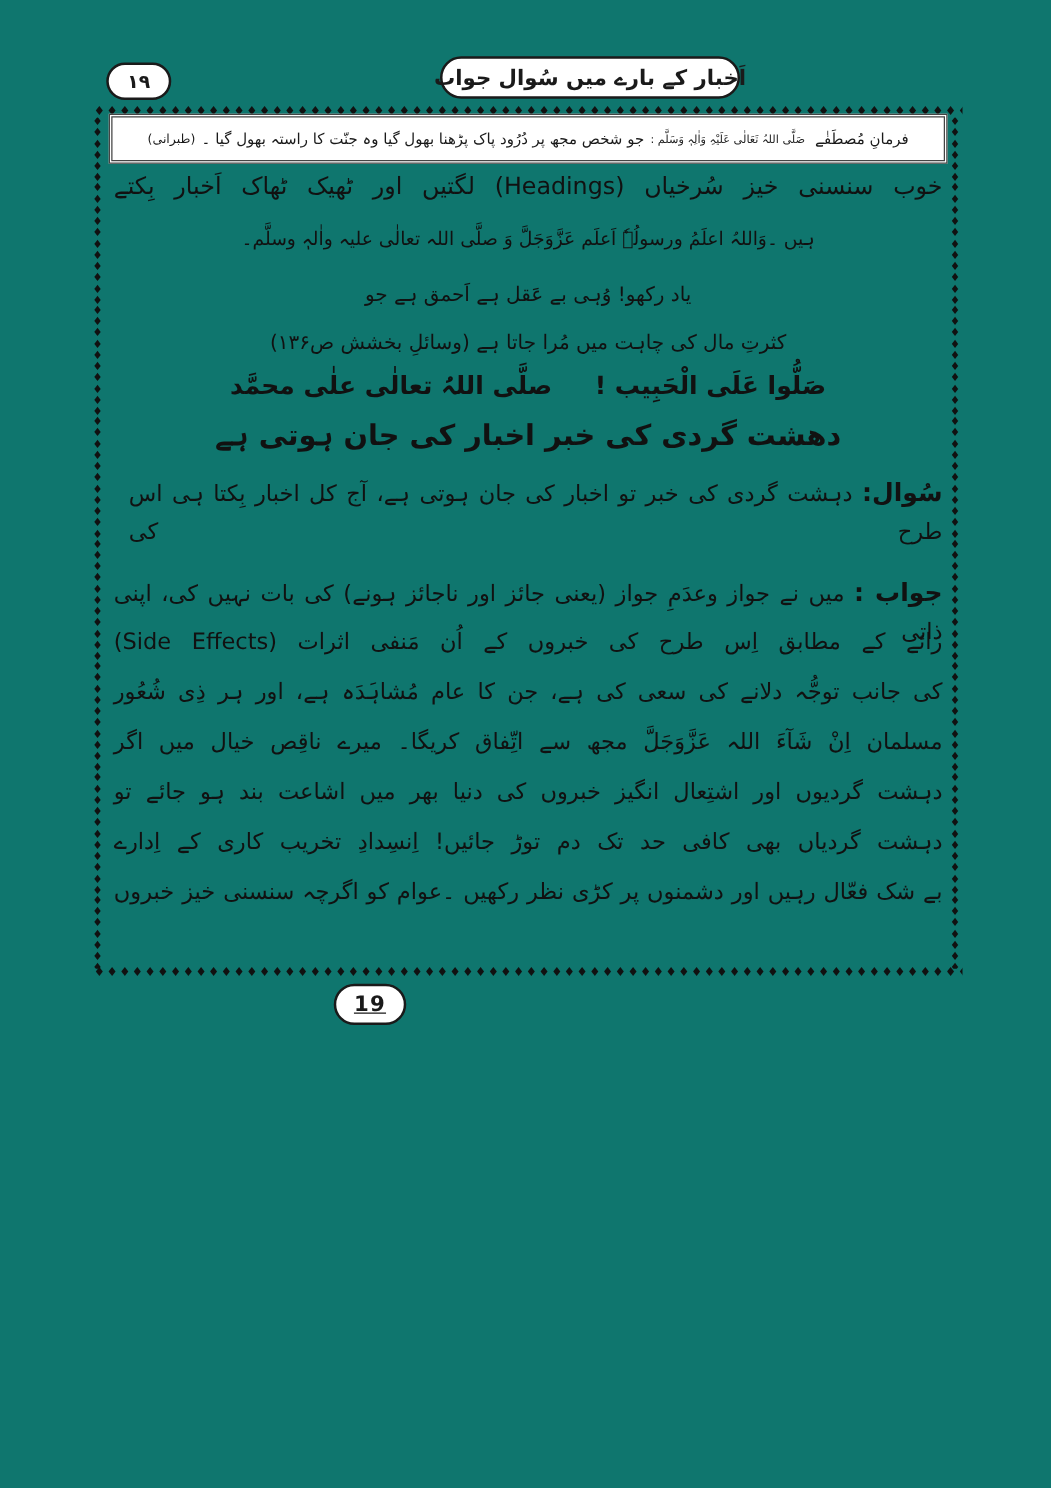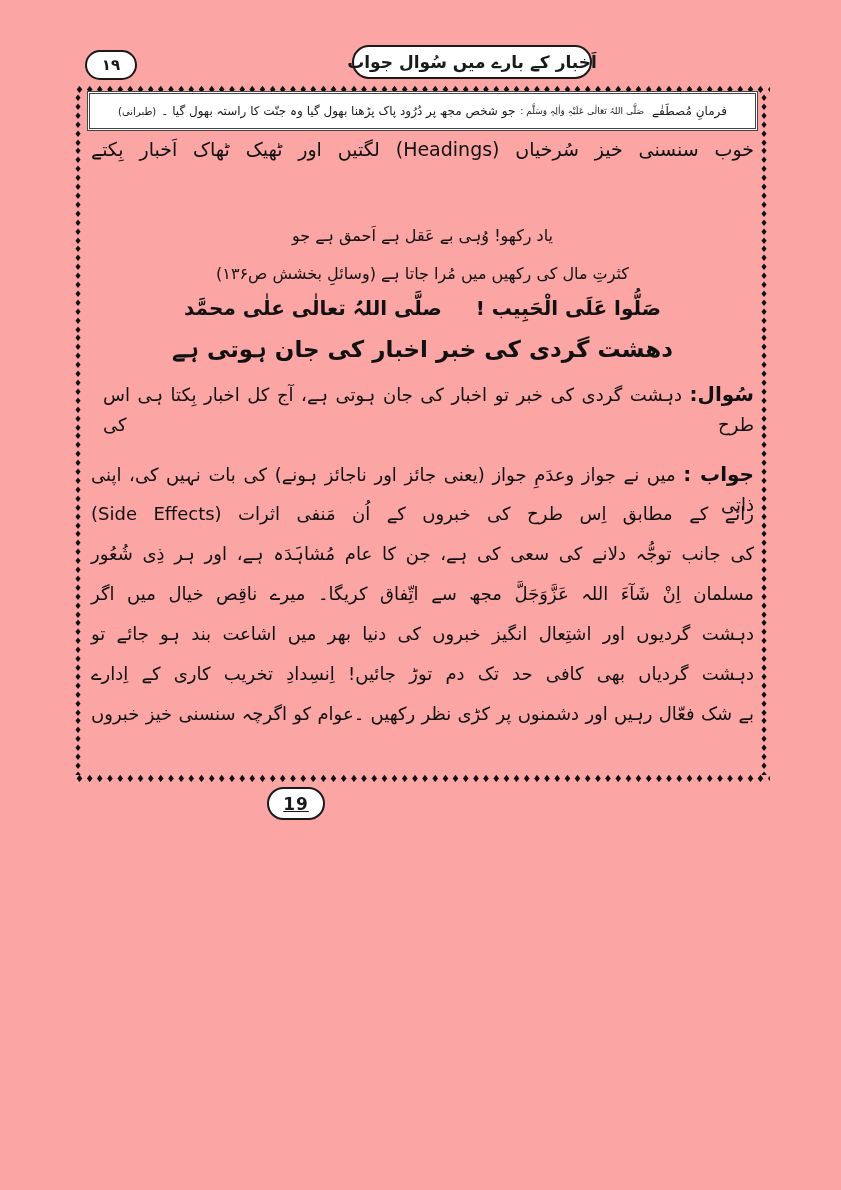--- a/index.html
+++ b/index.html
@@ -1,19 +1,19 @@
 <!DOCTYPE html>
 <html lang="ur"><head>
 <meta charset="utf-8">
 <style>
   * { margin:0; padding:0; box-sizing:border-box; }
   html,body { background:#e8e8e8; }
   body { width:841px; height:1190px; position:relative; font-family:"DejaVu Sans", sans-serif; }
   .page {
-    position:absolute; inset:0; background:#fca5a5; color:#1a1a1a; overflow:hidden;
+    position:absolute; inset:0; background:#0f766e; color:#1a1a1a; overflow:hidden;
   }
   .oval {
     position:absolute; border:2px solid #1a1a1a; border-radius:20px;
     display:flex; align-items:center; justify-content:center; background:#fff;
   }
   .top-num { left:85px; top:50px; width:52px; height:30px; font-size:15px; font-weight:bold; }
   .header-oval { left:352px; top:45px; width:240px; height:34px; }
   .header-oval span { font-size:17px; font-weight:bold; direction:rtl; white-space:nowrap; }
   .bottom-num { left:267px; top:787px; width:58px; height:33px; font-size:17px; font-weight:bold; letter-spacing:1px;text-decoration:underline; }
 
@@ -83,22 +83,23 @@
     <div class="d-col right">♦♦♦♦♦♦♦♦♦♦♦♦♦♦♦♦♦♦♦♦♦♦♦♦♦♦♦♦♦♦♦♦♦♦♦♦♦♦♦♦♦♦♦♦♦♦♦♦♦♦♦♦♦♦♦♦♦♦♦♦♦♦♦♦♦♦♦♦♦♦♦♦♦♦♦♦♦♦♦♦</div>
 
     <div class="farman-box">
       <span class="f-label">فرمانِ مُصطَفٰے</span>
       <span class="f-hon">صَلَّی اللہُ تَعَالٰی عَلَیْہِ وَاٰلِہٖ وَسَلَّم :</span>
       <span class="f-text">جو شخص مجھ پر دُرُود پاک پڑھنا بھول گیا وہ جنّت کا راستہ بھول گیا ۔</span>
       <span class="f-src">(طبرانی)</span>
     </div>
 
     <div class="line jst l-para1a">خوب سنسنی خیز سُرخیاں (Headings) لگتیں اور ٹھیک ٹھاک اَخبار بِکتے</div>
+    <div class="line ctr l-para1b">ہیں ۔وَاللہُ اعلَمُ ورسولُہٗ اَعلَم عَزَّوَجَلَّ وَ صلَّی اللہ تعالٰی علیہ واٰلہٖ وسلَّم۔</div>
     <div class="line ctr l-verse1">یاد رکھو! وُہی بے عَقل ہے اَحمق ہے جو</div>
-    <div class="line ctr l-verse2">کثرتِ مال کی رکھیں میں مُرا جاتا ہے (وسائلِ بخشش ص۱۳۶)</div>
+    <div class="line ctr l-verse2">کثرتِ مال کی چاہت میں مُرا جاتا ہے (وسائلِ بخشش ص۱۳۶)</div>
 
     <div class="line ctr l-salat">
       <span>صَلُّوا عَلَی الْحَبِیب !</span><span class="gap"></span><span>صلَّی اللہُ تعالٰی علٰی محمَّد</span>
     </div>
 
     <div class="line ctr l-heading">دھشت گردی کی خبر اخبار کی جان ہوتی ہے</div>
 
     <div class="line jst l-q1">
       <span class="lbl">سُوال:</span>
       <span>دہشت گردی کی خبر تو اخبار کی جان ہوتی ہے، آج کل اخبار بِکتا ہی اس طرح کی</span>

